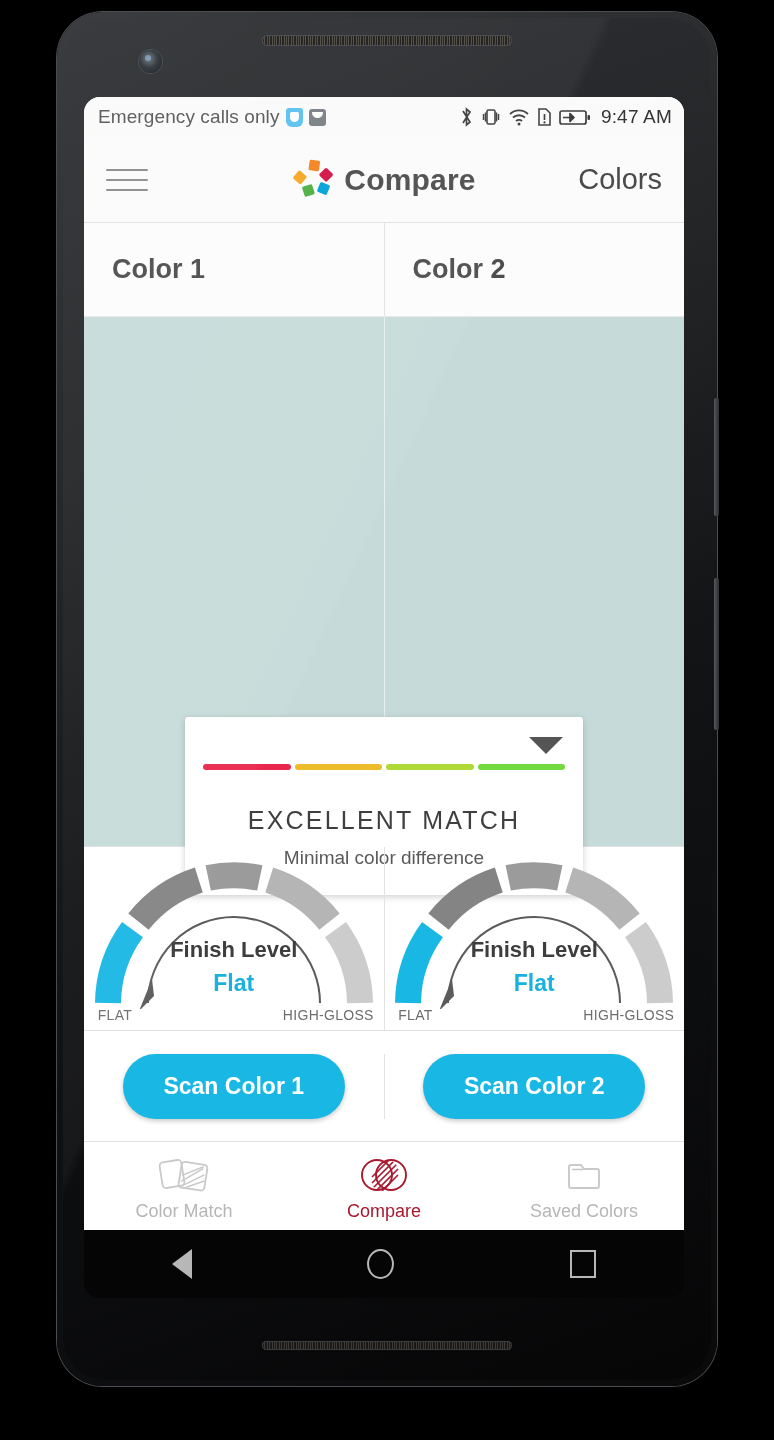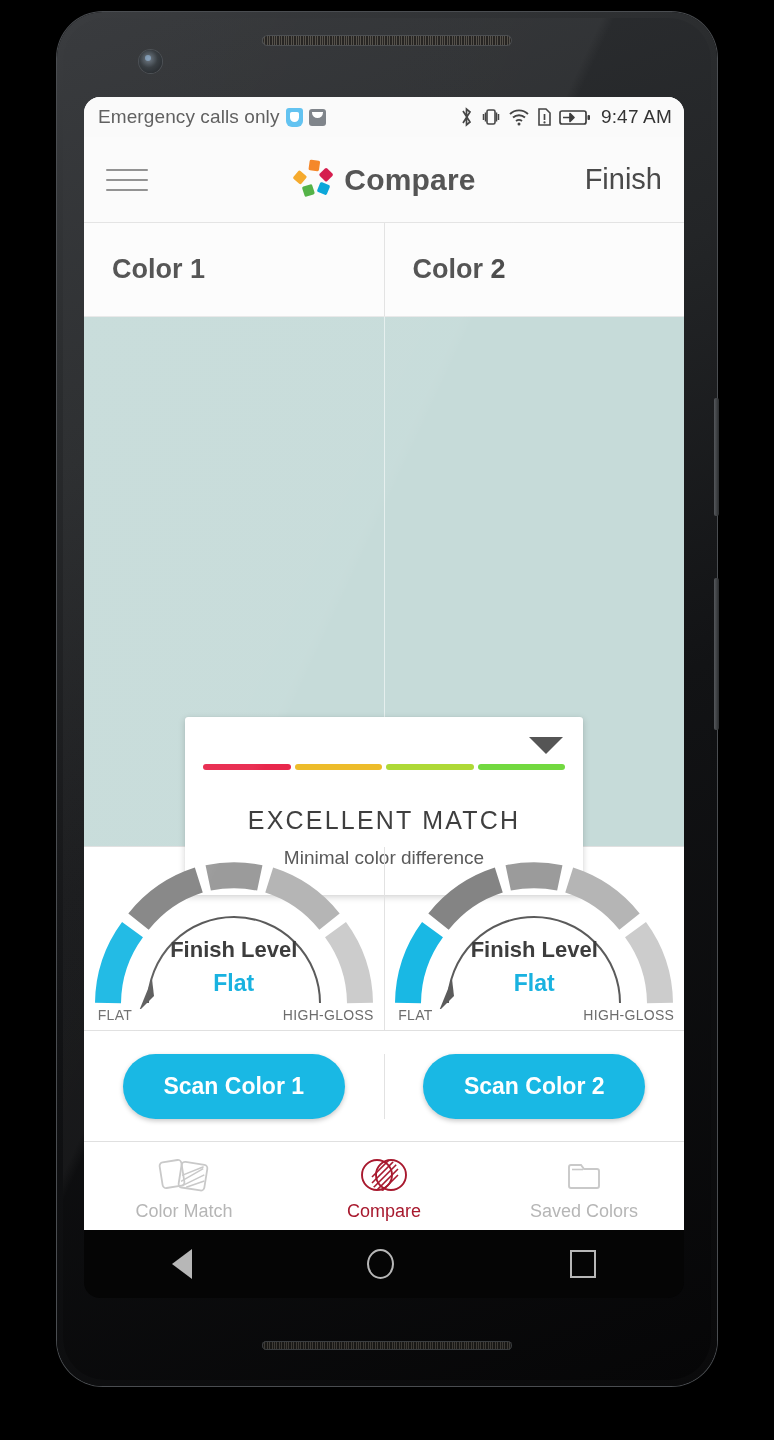--- a/index.html
+++ b/index.html
@@ -236,21 +236,21 @@
             <rect x="26" y="2" width="16" height="16" rx="2.5" fill="#f5821f" transform="rotate(8 34 10)"></rect>
             <rect x="44" y="16" width="16" height="16" rx="2.5" fill="#d31245" transform="rotate(45 52 24)"></rect>
             <rect x="40" y="37" width="16" height="16" rx="2.5" fill="#00a3d8" transform="rotate(22 48 45)"></rect>
             <rect x="17" y="40" width="16" height="16" rx="2.5" fill="#4caf3f" transform="rotate(-18 25 48)"></rect>
             <rect x="4" y="20" width="16" height="16" rx="2.5" fill="#f5a623" transform="rotate(40 12 28)"></rect>
             <circle cx="33" cy="30" r="8" fill="#fbfbfb"></circle>
           </g>
         </svg>
         <span class="brand-title">Compare</span>
       </div>
-      <span class="details-btn">Finish</span>
+      <span class="details-btn">Colors</span>
     </div>
 
     <div class="col-head-row">
       <div class="col-head">
         <span class="col-head-label">Color 1</span>
       </div>
       <div class="col-head">
         <span class="col-head-label">Color 2</span>
       </div>
     </div>

